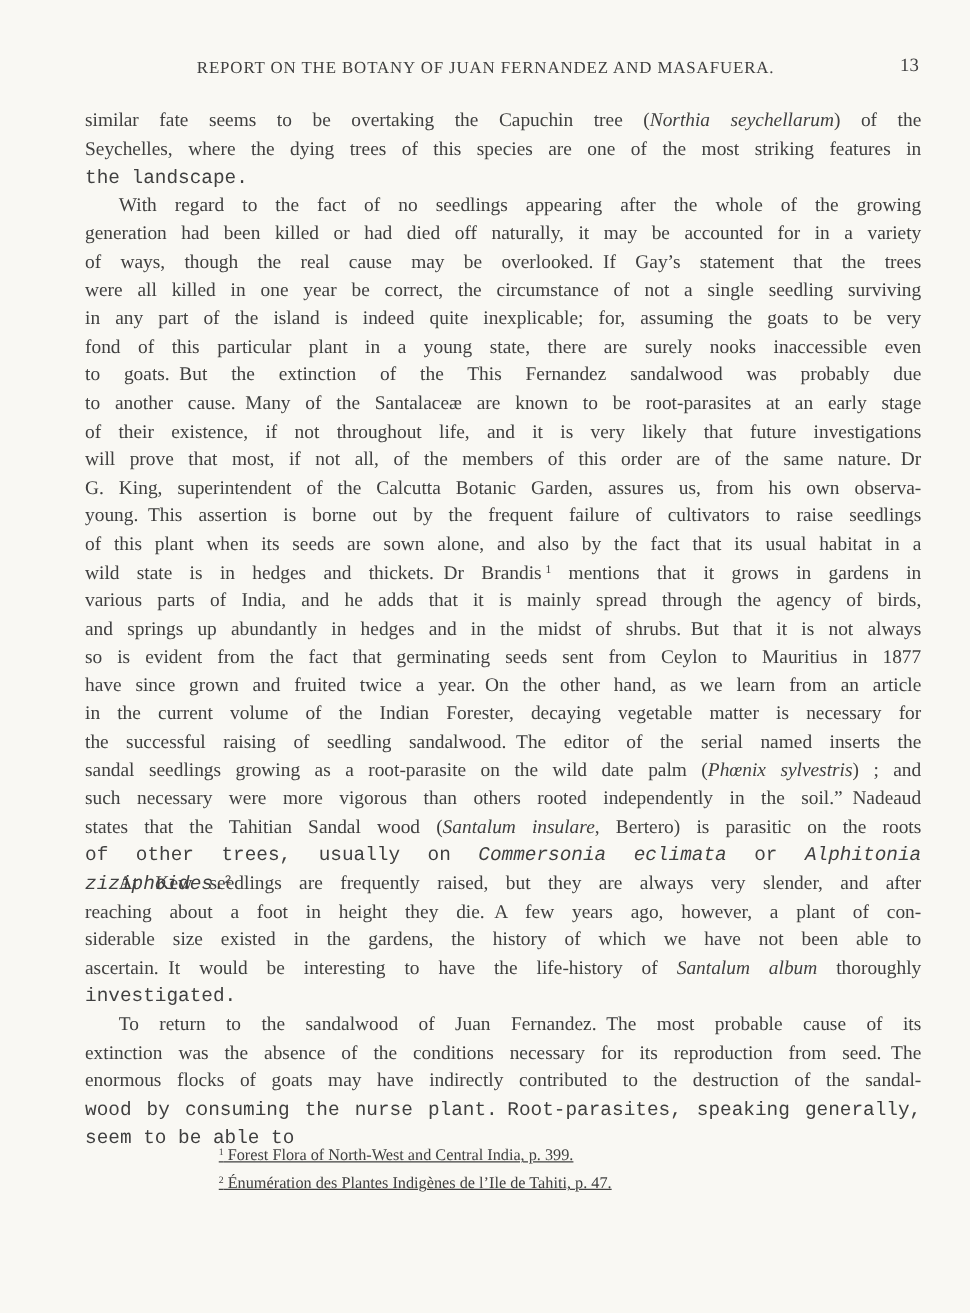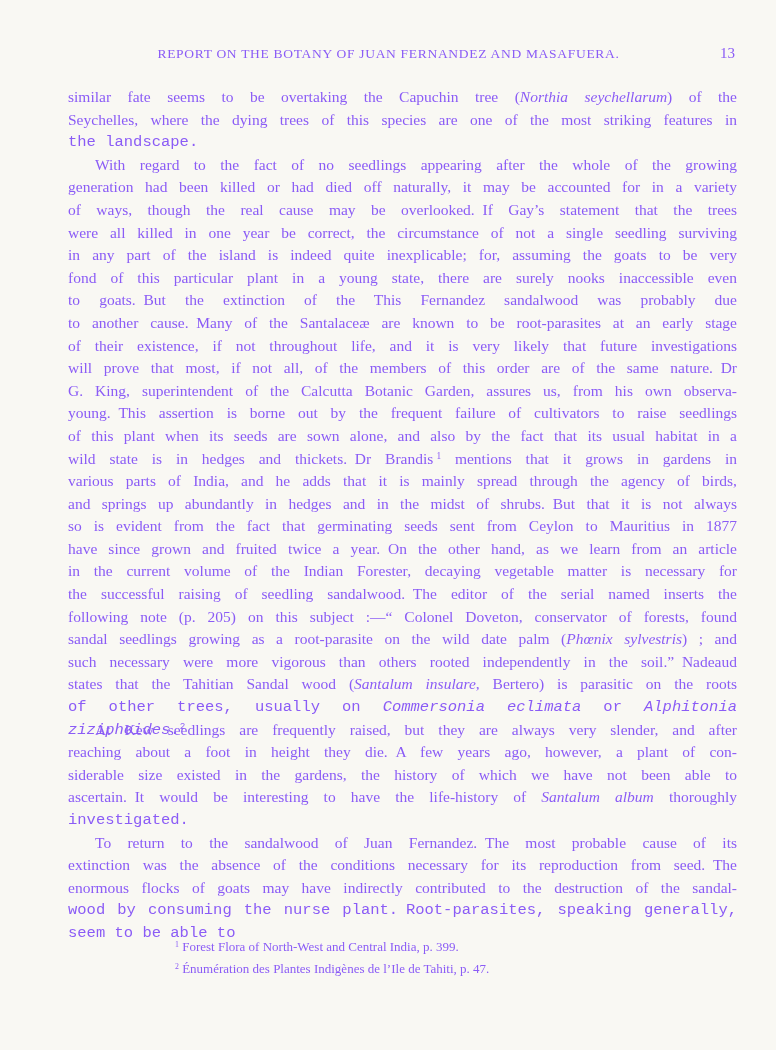--- a/index.html
+++ b/index.html
@@ -7,21 +7,21 @@
     width: 776px; height: 1050px;
     background: #efeee9;
     font-family: "Liberation Serif", "DejaVu Serif", serif;
   }
   .page {
     position: relative;
     width: 776px; height: 1050px;
     box-sizing: border-box;
     padding: 46px 39px 0 40px;
     background: #f9f8f3;
-    color: #8b5cf6;
+    color: #404040;
   }
   header.running {
     position: relative;
     text-align: center;
     height: 18px;
     margin-bottom: 22px;
   }
   .running-head {
     font-size: 13.5px;
     letter-spacing: 0.7px;
@@ -53,20 +53,21 @@
     font-size: 60%;
     line-height: 0;
     position: relative;
     top: -0.5em;
     vertical-align: baseline;
   }
   footer.footnotes {
     margin-top: 14px;
     padding-left: 135px;
     font-size: 13px;
+    text-decoration: underline;
   }
   .footnote {
     line-height: 22px;
     height: 22px;
   }
 </style>
 </head>
 <body>
 
 <div class="page">
@@ -95,21 +96,20 @@
         <div class="line">G. King, superintendent of the Calcutta Botanic Garden, assures us, from his own observa-</div>
         <div class="line">young. This assertion is borne out by the frequent failure of cultivators to raise seedlings</div>
         <div class="line">of this plant when its seeds are sown alone, and also by the fact that its usual habitat in a</div>
         <div class="line">wild state is in hedges and thickets. Dr Brandis <sup>1</sup> mentions that it grows in gardens in</div>
         <div class="line">various parts of India, and he adds that it is mainly spread through the agency of birds,</div>
         <div class="line">and springs up abundantly in hedges and in the midst of shrubs. But that it is not always</div>
         <div class="line">so is evident from the fact that germinating seeds sent from Ceylon to Mauritius in 1877</div>
         <div class="line">have since grown and fruited twice a year. On the other hand, as we learn from an article</div>
         <div class="line">in the current volume of the Indian Forester, decaying vegetable matter is necessary for</div>
         <div class="line">the successful raising of seedling sandalwood. The editor of the serial named inserts the</div>
-        <div class="line">following note (p. 205) on this subject :—“ Colonel Doveton, conservator of forests, found</div>
         <div class="line">sandal seedlings growing as a root-parasite on the wild date palm (<i>Phœnix sylvestris</i>) ; and</div>
         <div class="line">such necessary were more vigorous than others rooted independently in the soil.” Nadeaud</div>
         <div class="line">states that the Tahitian Sandal wood (<i>Santalum insulare</i>, Bertero) is parasitic on the roots</div>
         <div class="line line-last">of other trees, usually on <i>Commersonia eclimata</i> or <i>Alphitonia ziziphoides</i>.<sup>2</sup></div>
       </div>
       <div class="paragraph indented">
         <div class="line line-first">At Kew seedlings are frequently raised, but they are always very slender, and after</div>
         <div class="line">reaching about a foot in height they die. A few years ago, however, a plant of con-</div>
         <div class="line">siderable size existed in the gardens, the history of which we have not been able to</div>
         <div class="line">ascertain. It would be interesting to have the life-history of <i>Santalum album</i> thoroughly</div>

